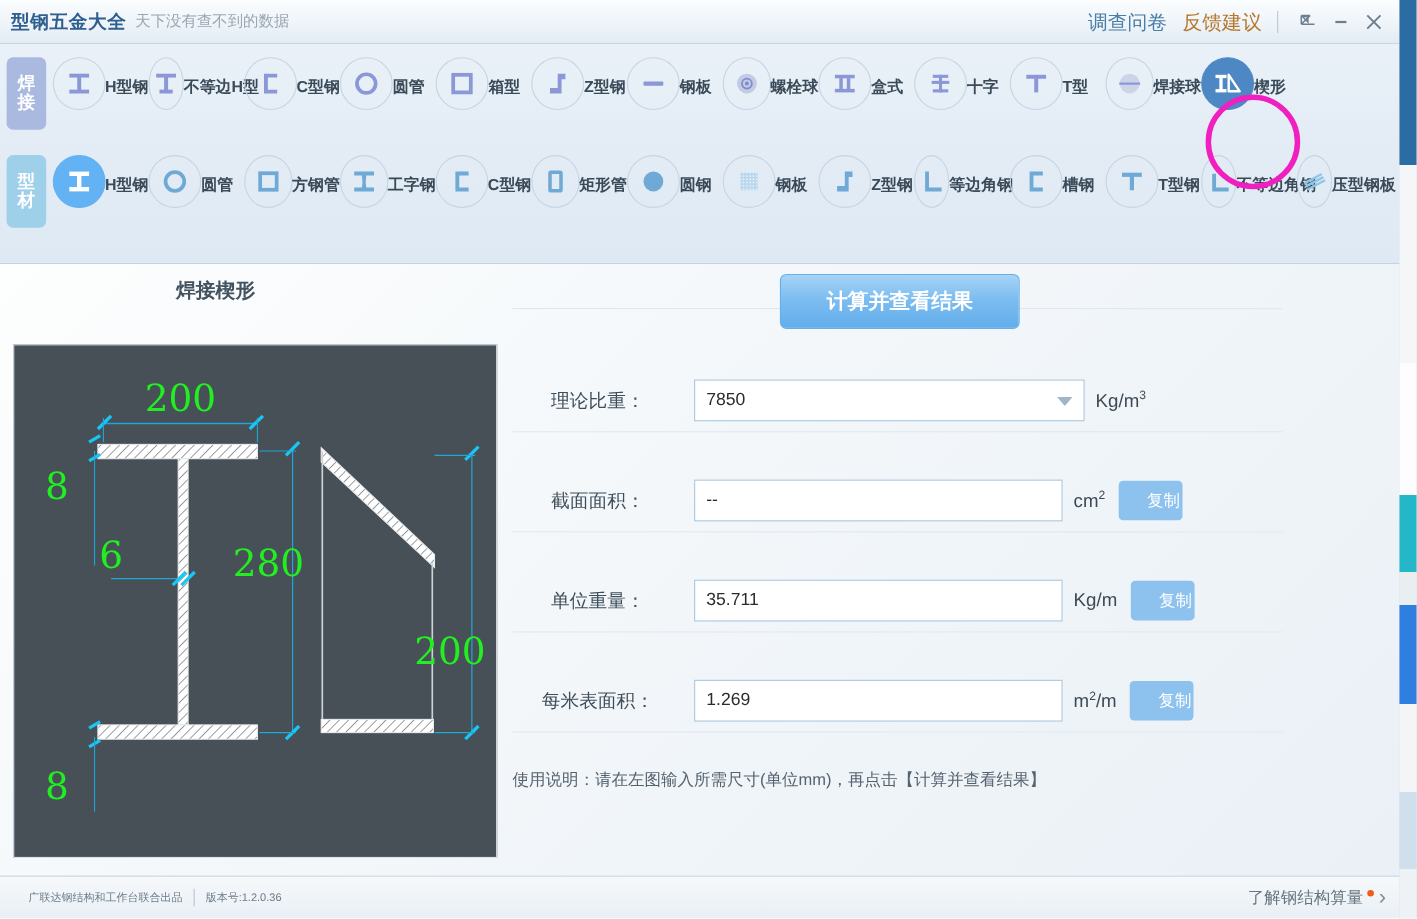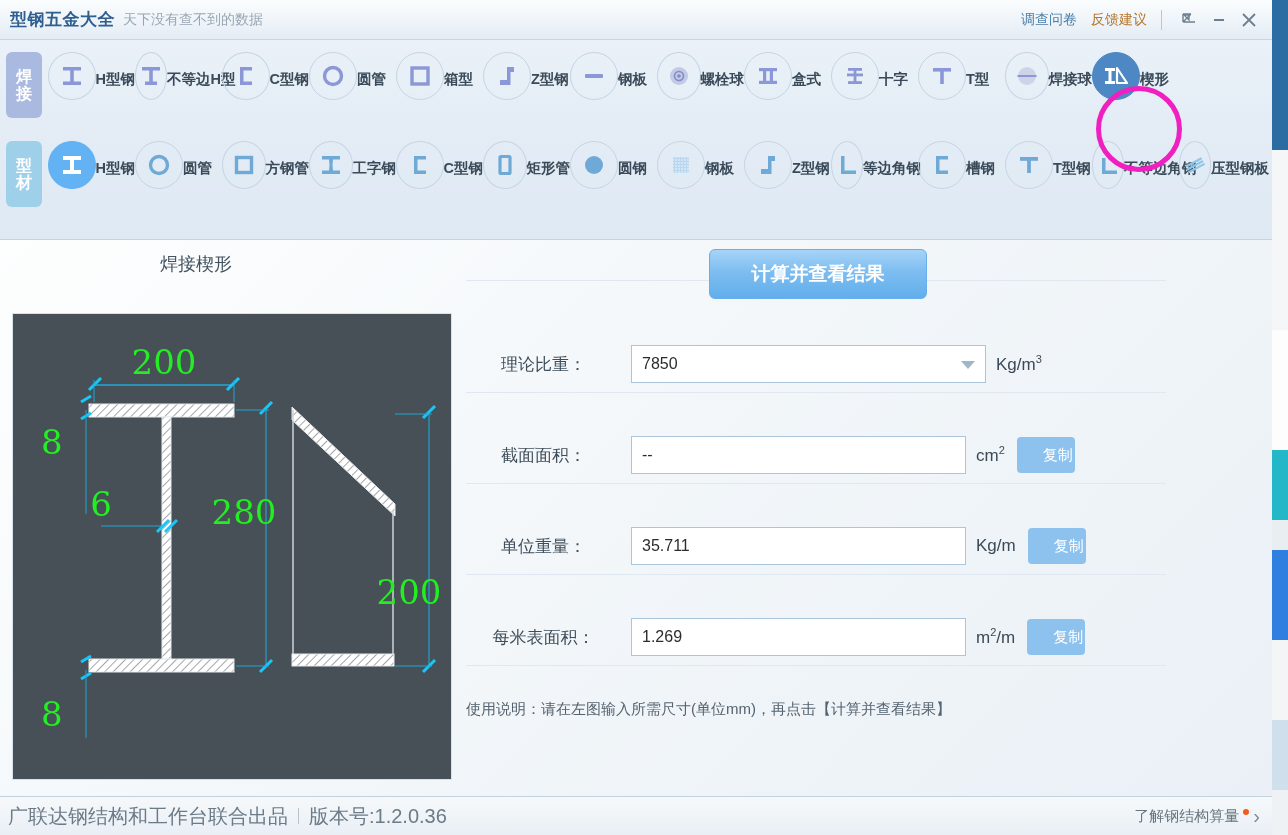--- a/index.html
+++ b/index.html
@@ -36,21 +36,21 @@
     font-size: 17px; font-weight: bold; color:#2f5f8f;
     letter-spacing: .5px;
   }
   .app-sub {
     margin-left: 8px; font-size: 14px; color:#9aa7b3;
   }
   .title-right {
     margin-left:auto; display:flex; align-items:center; height:100%;
   }
   .tlink {
-    font-size: 14px; color:#4a7ea8; margin-right: 14px; cursor:pointer;
+    font-size: 18px; color:#4a7ea8; margin-right: 14px; cursor:pointer;
   }
   .tlink.orange { color:#b5772c; }
   .tsep {
     width:1px; height:20px; background:#b9c7d4; margin:0 12px 0 0;
   }
   .winbtn {
     width: 30px; height: 30px; display:flex; align-items:center; justify-content:center;
     color:#6d7f8e; cursor:pointer;
   }
   .winbtn svg { display:block; }
@@ -101,21 +101,21 @@
   }
 
   
   .content {
     position:absolute; left:0; top:240px; width:1272px; height:556px;
     background: linear-gradient(135deg,#fdfefe 0%, #f3f7fa 45%, #eaf0f6 100%);
   }
 
   .diagram-title {
     position:absolute; left: 160px; top: 12px;
-    font-size: 18px; font-weight: normal; color:#43525f;
+    font-size: 18px; font-weight: bold; color:#43525f;
   }
   .canvas {
     position:absolute; left:12px; top:73px; width:440px; height:467px;
     background:#474f57; border:1px solid #d8e2ea;padding-left:16px;
   }
   .canvas svg { display:block; }
 
   
   .panel { position:absolute; left: 466px; top:0; width: 700px; height:556px; }
   .calc-btn {
@@ -163,21 +163,21 @@
     position:absolute; left: 0; top: 460px; font-size: 15px; color:#55636f;
   }
 
   
   .statusbar {
     position:absolute; left:0; top:796px; width:1272px; height:39px;
     background: linear-gradient(180deg,#f6f9fb 0%, #e9eff5 100%);
     border-top: 1px solid #c5d2de;
     display:flex; align-items:center;
   }
-  .sb-left { margin-left: 8px; font-size: 20px; color:#6b7b88; display:flex; align-items:center;justify-content:center; }
+  .sb-left { margin-left: 26px; font-size: 10px; color:#6b7b88; display:flex; align-items:center;justify-content:center; }
   .sb-sep { width:1px; height:16px; background:#b7c4d0; margin:0 10px; }
   .sb-right { margin-left:auto; margin-right:12px; display:flex; align-items:center;
               font-size: 15px; color:#66757f; cursor:pointer; }
   .reddot { width:6px;height:6px;border-radius:50%;background:#f25b1c;margin:0 2px 8px 4px; }
   .chev { font-size:20px; color:#7c8b95; margin-left:2px; }
 </style>
 </head>
 <body>
 
 <div id="app">

